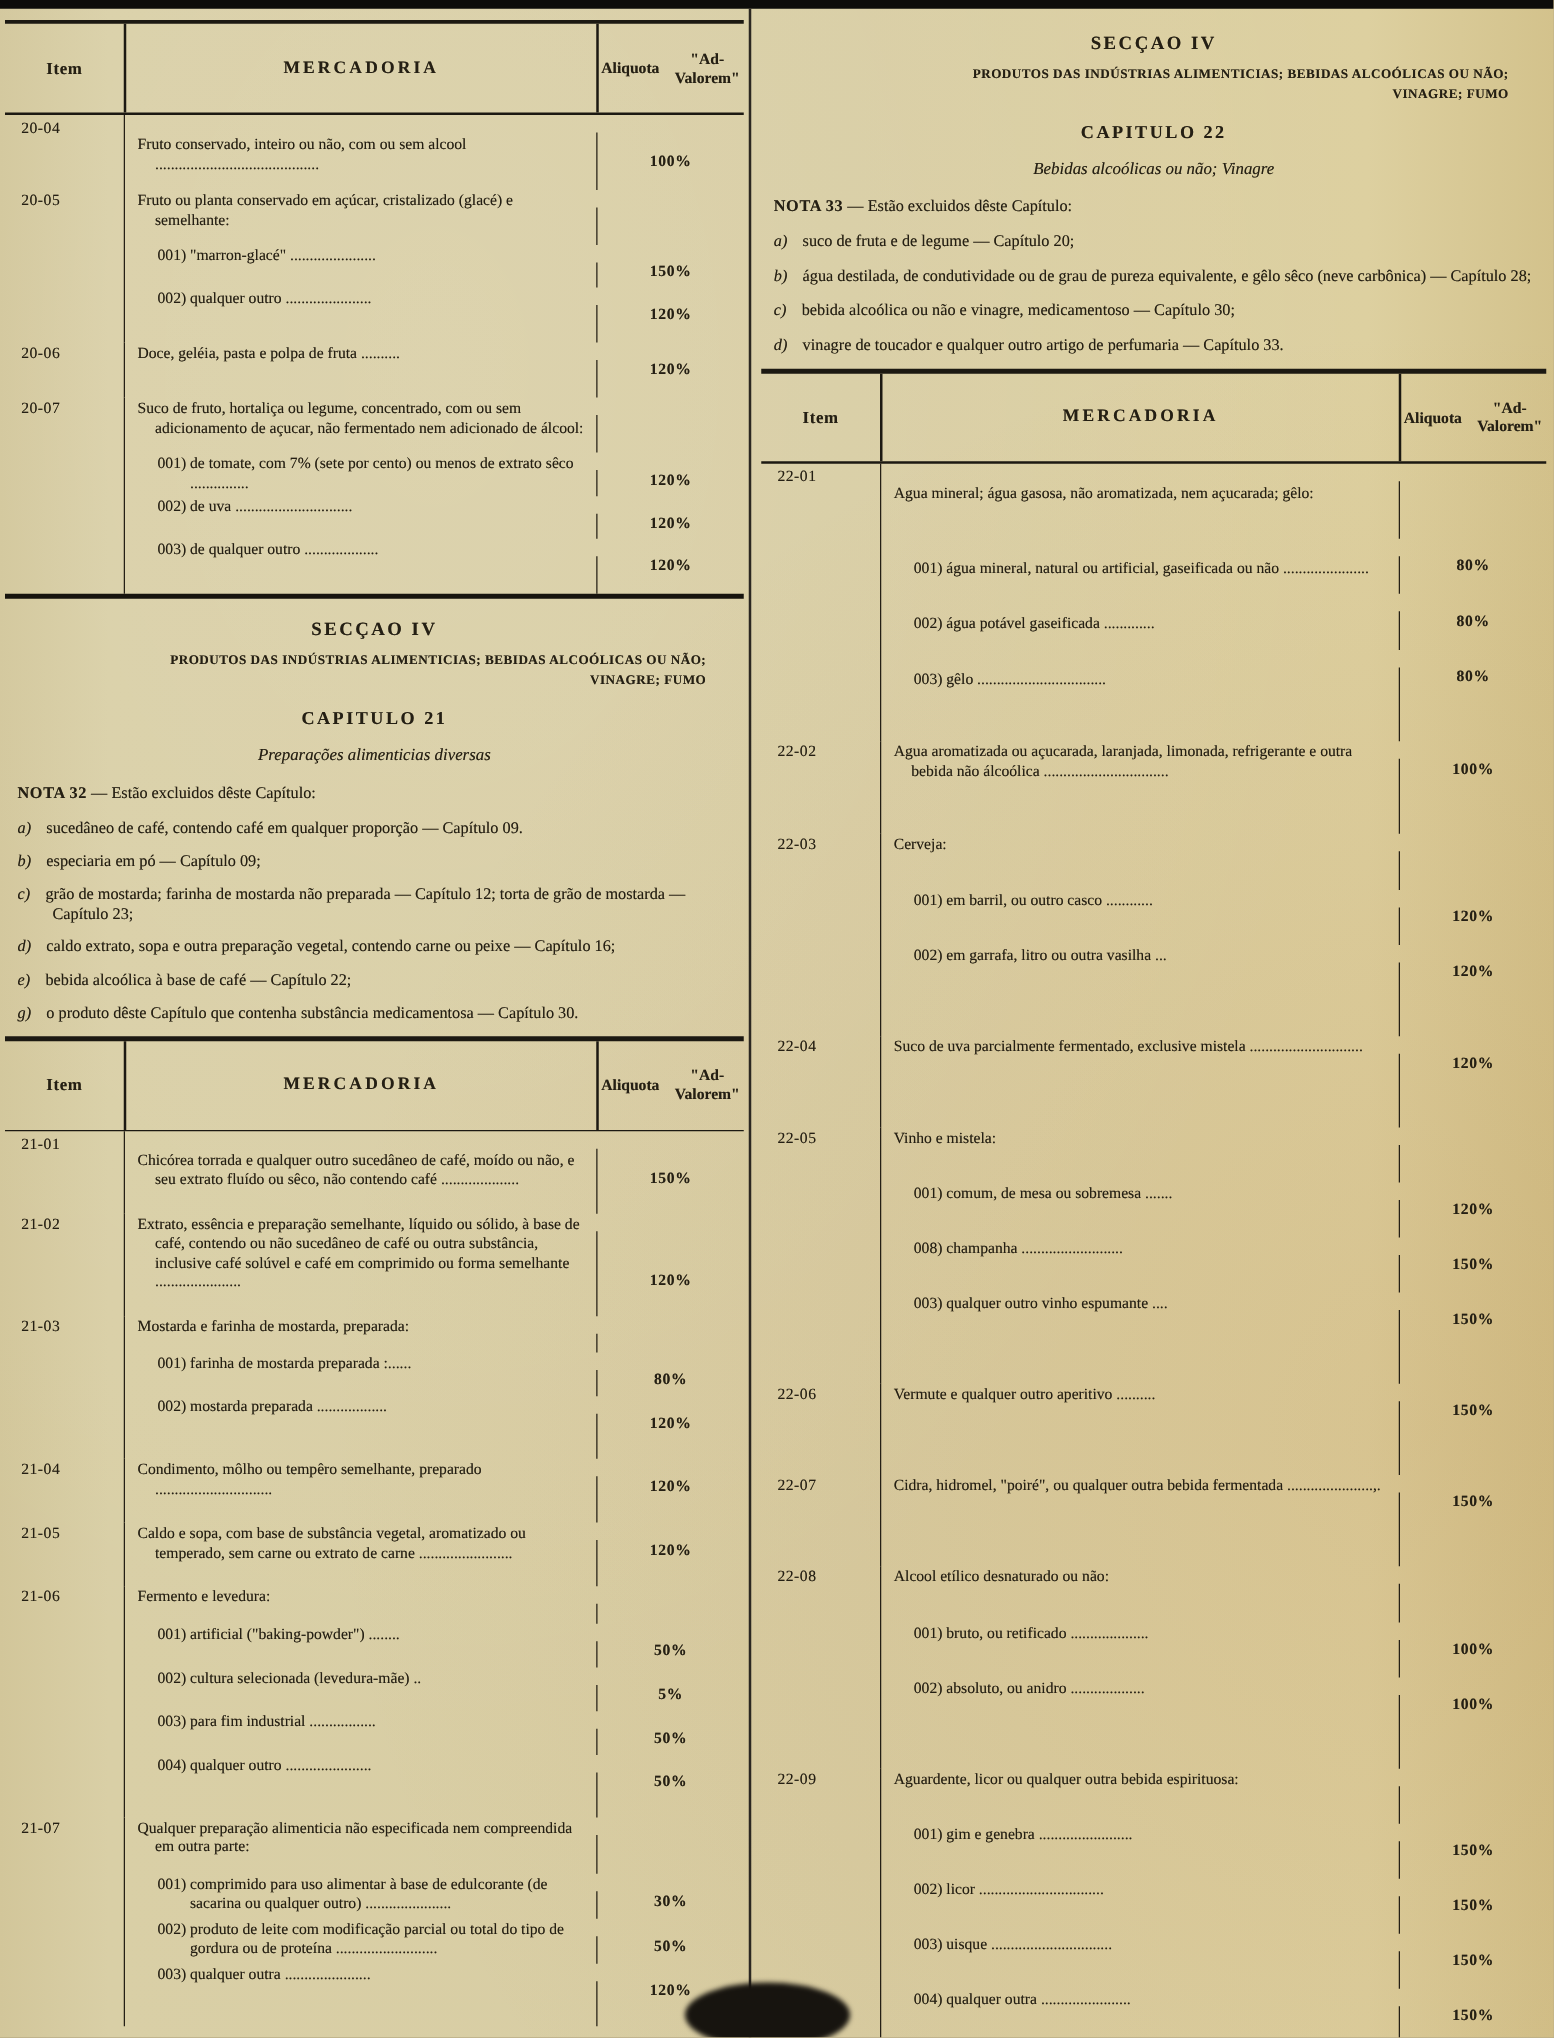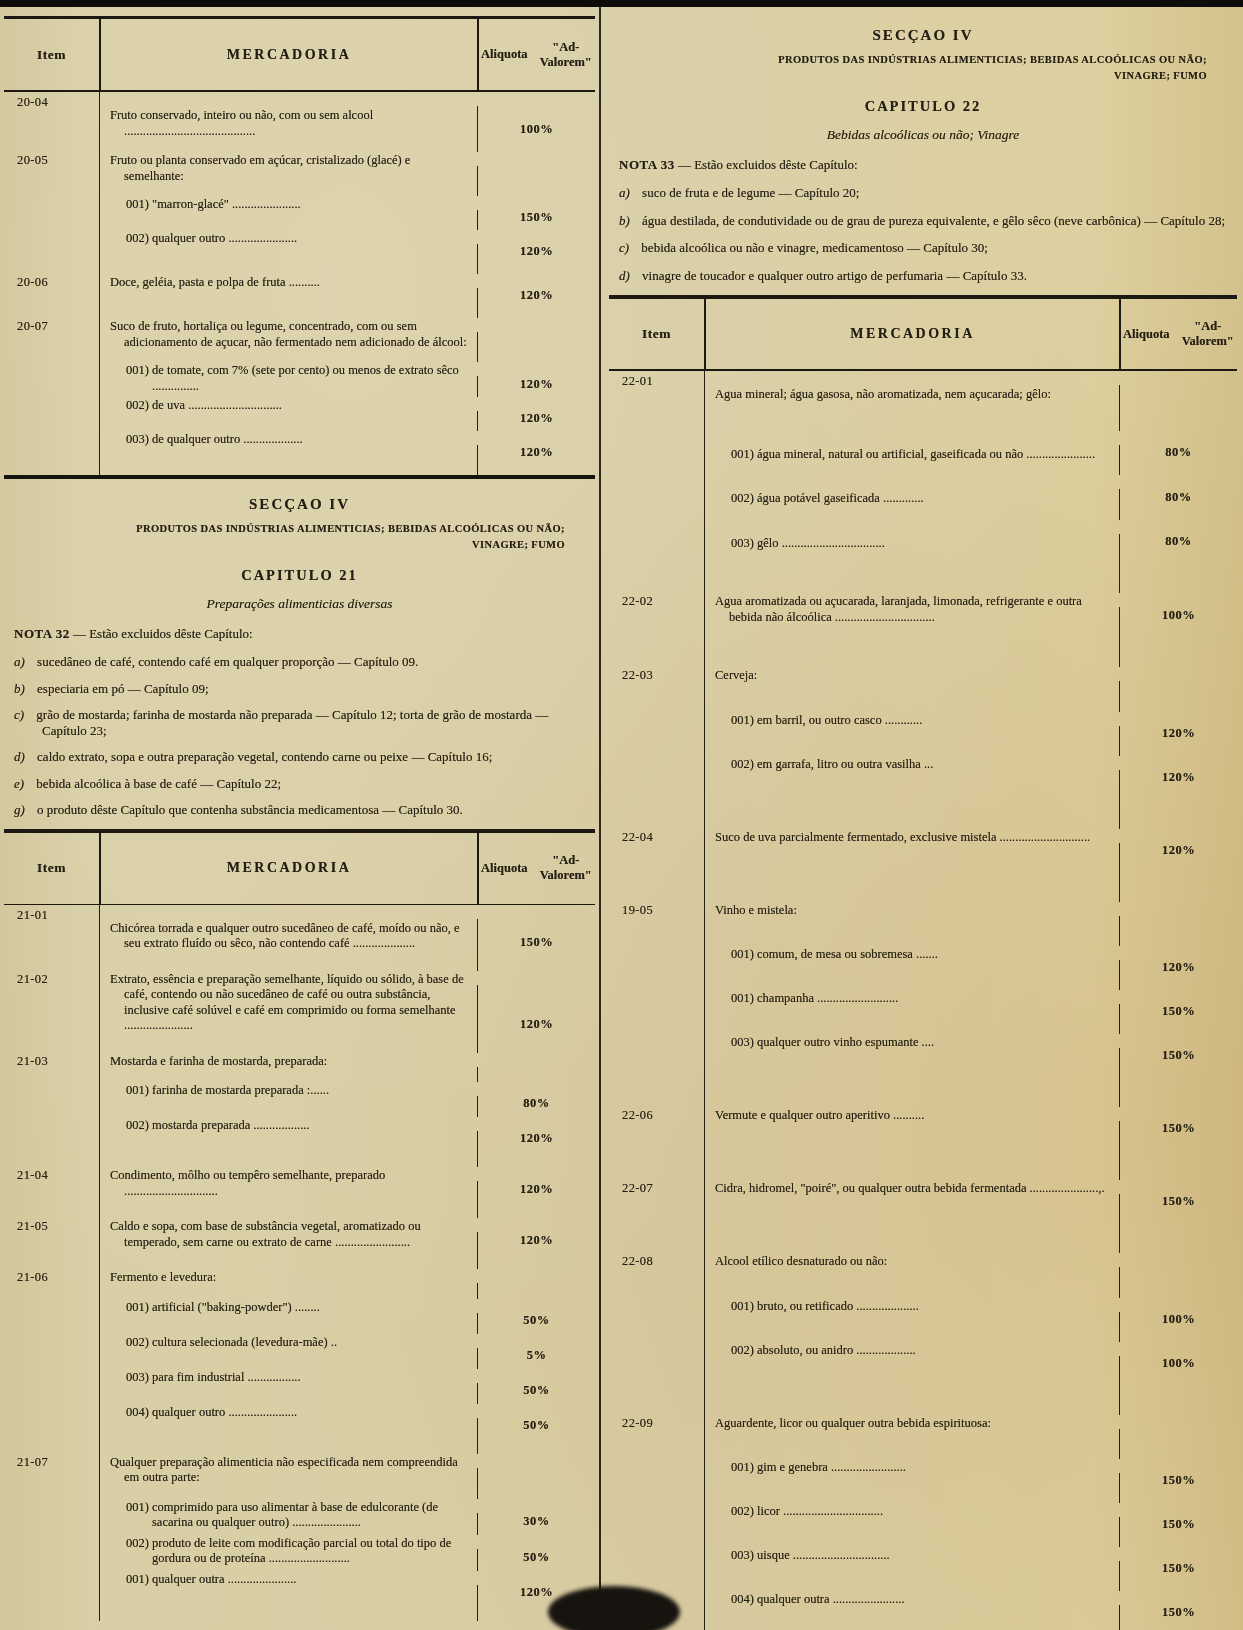--- a/index.html
+++ b/index.html
@@ -268,21 +268,21 @@
               </div>
               <div class="entry ind">
                 <div class="etext">001) comprimido para uso alimentar à base de edulcorante (de sacarina ou qualquer outro) ......................</div>
                 <div class="erate">30%</div>
               </div>
               <div class="entry ind">
                 <div class="etext">002) produto de leite com modificação parcial ou total do tipo de gordura ou de proteína ..........................</div>
                 <div class="erate">50%</div>
               </div>
               <div class="entry ind">
-                <div class="etext">001) qualquer outra ......................</div>
+                <div class="etext">003) qualquer outra ......................</div>
                 <div class="erate">120%</div>
               </div>
             </div>
           </div>
         </div>
     </div>
   </div>
 
   <div class="col col-right">
 
@@ -366,32 +366,32 @@
           <div class="trow">
             <div class="itemcell">22-04</div>
             <div class="bodycell">
               <div class="entry main">
                 <div class="etext">Suco de uva parcialmente fermentado, exclusive mistela .............................</div>
                 <div class="erate">120%</div>
               </div>
             </div>
           </div>
           <div class="trow">
-            <div class="itemcell">19-05</div>
+            <div class="itemcell">22-05</div>
             <div class="bodycell">
               <div class="entry main">
                 <div class="etext">Vinho e mistela:</div>
                 <div class="erate"></div>
               </div>
               <div class="entry ind">
                 <div class="etext">001) comum, de mesa ou sobremesa .......</div>
                 <div class="erate">120%</div>
               </div>
               <div class="entry ind">
-                <div class="etext">001) champanha ..........................</div>
+                <div class="etext">008) champanha ..........................</div>
                 <div class="erate">150%</div>
               </div>
               <div class="entry ind">
                 <div class="etext">003) qualquer outro vinho espumante ....</div>
                 <div class="erate">150%</div>
               </div>
             </div>
           </div>
           <div class="trow">
             <div class="itemcell">22-06</div>

